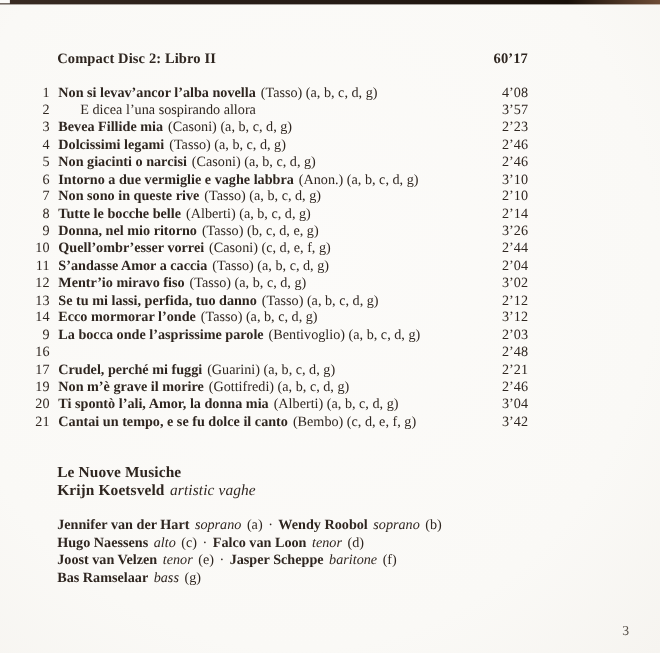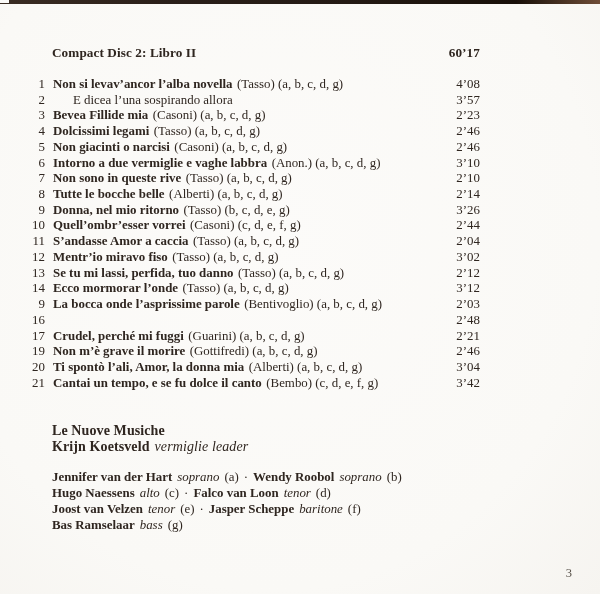--- a/index.html
+++ b/index.html
@@ -207,21 +207,21 @@
       <div class="track-row">
         <span class="t-num">21</span>
         <span class="t-text"><span class="t-title">Cantai un tempo, e se fu dolce il canto</span><span class="t-detail">(Bembo) (c, d, e, f, g)</span></span>
         <span class="t-time">3’42</span>
       </div>
     </div>
 
   <div class="ensemble">
     <div class="ens-name">Le Nuove Musiche</div>
     <div class="ens-dir">
-      <span class="b">Krijn Koetsveld</span><span class="i">vermiglie leader</span>
+      <span class="b">Krijn Koetsveld</span><span class="i">artistic vaghe</span>
     </div>
   </div>
 
   <div class="performers" id="performers">
       <div class="perf-line"><span class="perf-name">Jennifer van der Hart</span><span class="perf-voice">soprano</span><span class="perf-label">(a)</span><span class="perf-sep">·</span><span class="perf-name">Wendy Roobol</span><span class="perf-voice">soprano</span><span class="perf-label">(b)</span></div>
       <div class="perf-line"><span class="perf-name">Hugo Naessens</span><span class="perf-voice">alto</span><span class="perf-label">(c)</span><span class="perf-sep">·</span><span class="perf-name">Falco van Loon</span><span class="perf-voice">tenor</span><span class="perf-label">(d)</span></div>
       <div class="perf-line"><span class="perf-name">Joost van Velzen</span><span class="perf-voice">tenor</span><span class="perf-label">(e)</span><span class="perf-sep">·</span><span class="perf-name">Jasper Scheppe</span><span class="perf-voice">baritone</span><span class="perf-label">(f)</span></div>
       <div class="perf-line"><span class="perf-name">Bas Ramselaar</span><span class="perf-voice">bass</span><span class="perf-label">(g)</span></div>
     </div>
 

